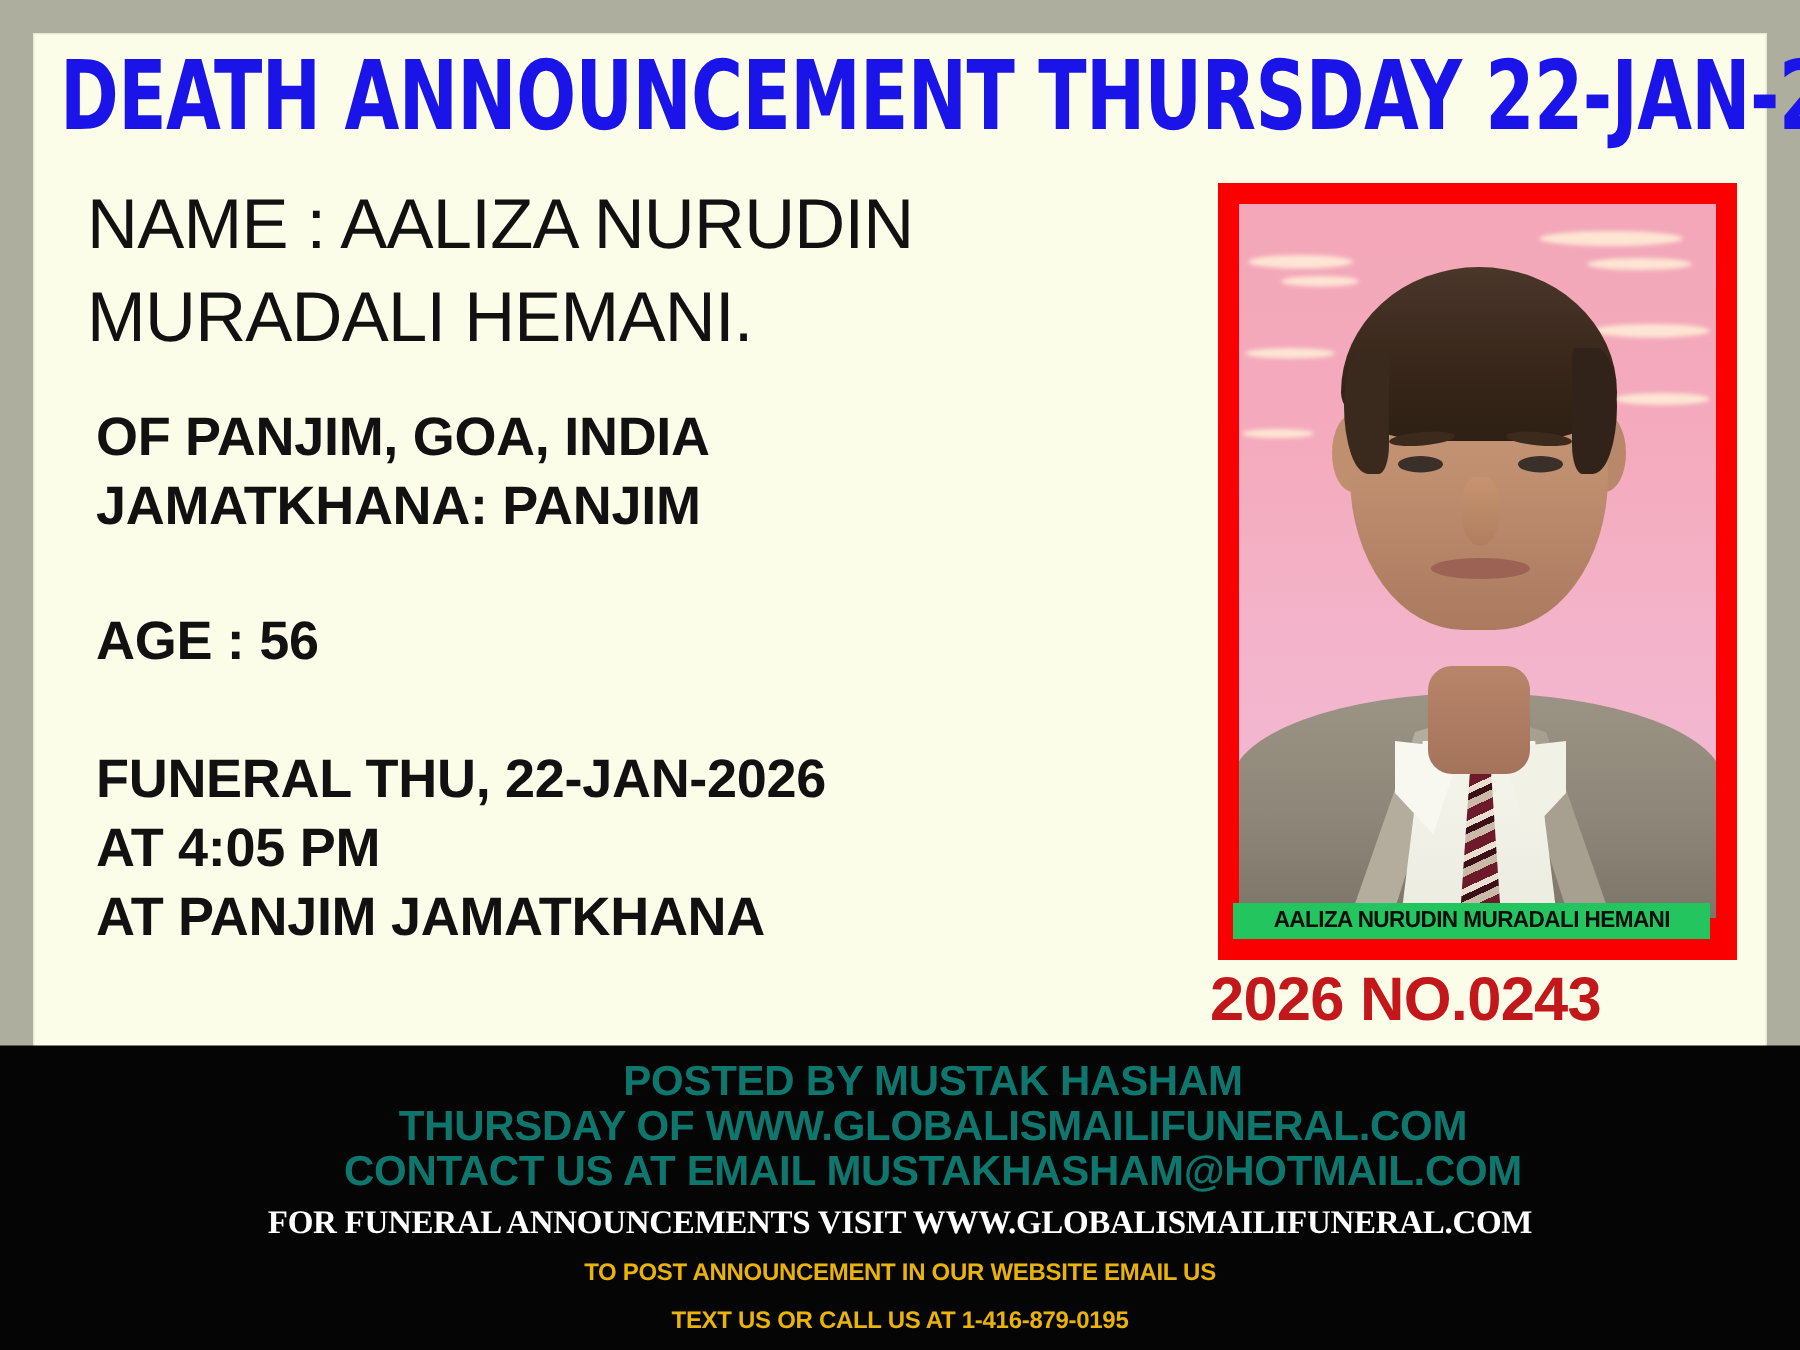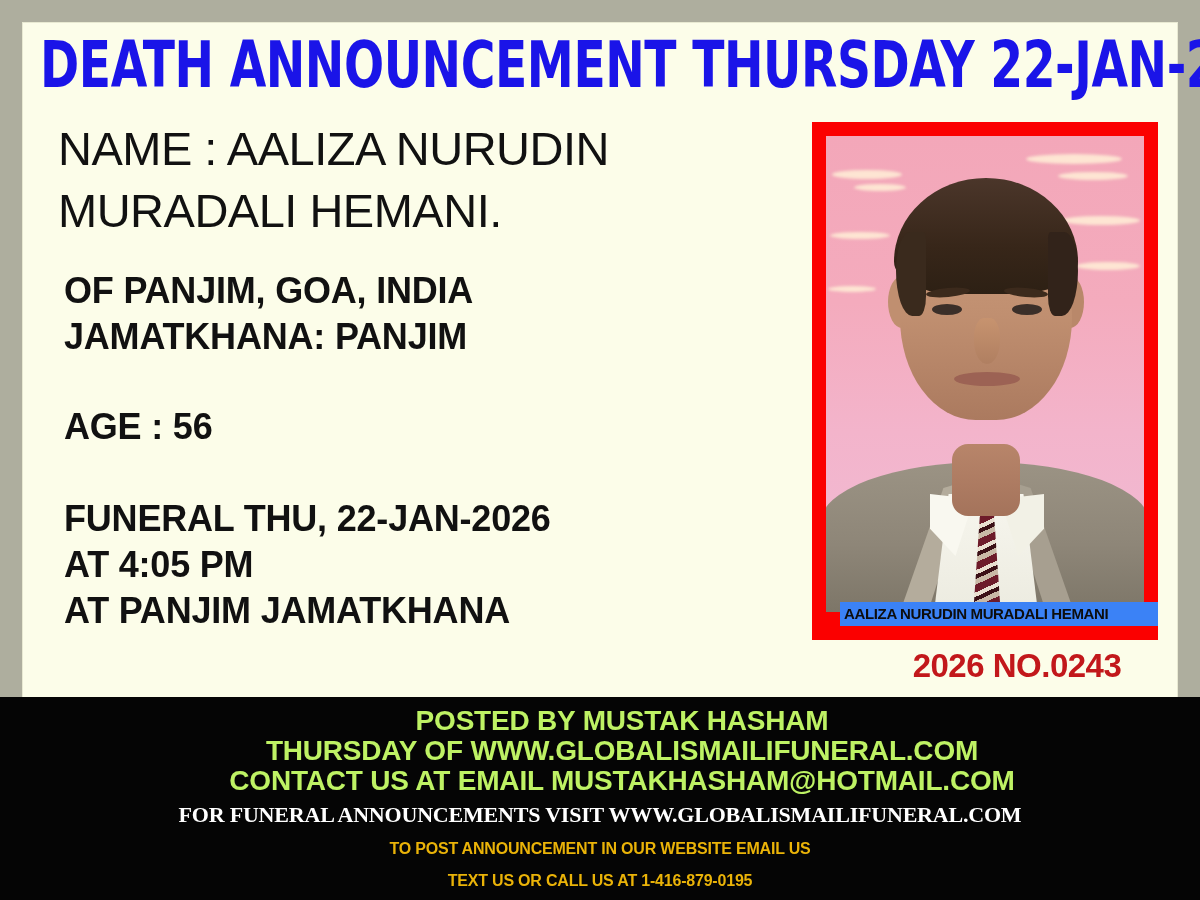--- a/index.html
+++ b/index.html
@@ -271,47 +271,47 @@
     position: absolute;
     left: 128px;
     top: 236px;
     width: 66px;
     height: 14px;
     background: #9c6254;
     border-radius: 50%;
   }
   .photo-caption-band {
     position: absolute;
-    left: 28px;
+    left: 10px;
     bottom: 14px;
     width: 318px;
     height: 24px;
-    background: #3b82f6;
+    background: #22c55e;
     display: flex;
     align-items: center;
-    justify-content: flex-start;
+    justify-content: center;
     overflow: hidden;
   }
   .photo-caption-band span {
     color: #0d0d0d;
     font-weight: bold;
     font-size: 15.5px;
     white-space: nowrap;
     letter-spacing: -0.4px;
     transform: scaleX(0.97);
   }
   .ref-number {
     position: absolute;
-    left: 844px;
+    left: 764px;
     top: 644px;
     width: 346px;
     text-align: center;
     color: #c2181b;
     font-weight: bold;
-    font-size: 33px;
+    font-size: 41px;
     line-height: 44px;
     letter-spacing: -0.5px;
     white-space: nowrap;
   }
 
   
   .footer {
     position: absolute;
     left: 0;
     top: 697px;
@@ -321,21 +321,21 @@
     text-align: center;
     overflow: hidden;
   }
   .footer .fline {
     display: block;
     white-space: nowrap;
     font-weight: bold;
     letter-spacing: -0.2px;
   }
   .fl-white {
-    color: #bef264;
+    color: #0f766e;
     font-size: 28px;
     line-height: 30px;
     padding-left: 44px;
   }
   .fl-1 { margin-top: 9px; }
   .fl-green {
     color: #ffffff;
     font-size: 22px;
     line-height: 31px;
     margin-top: 3px;

